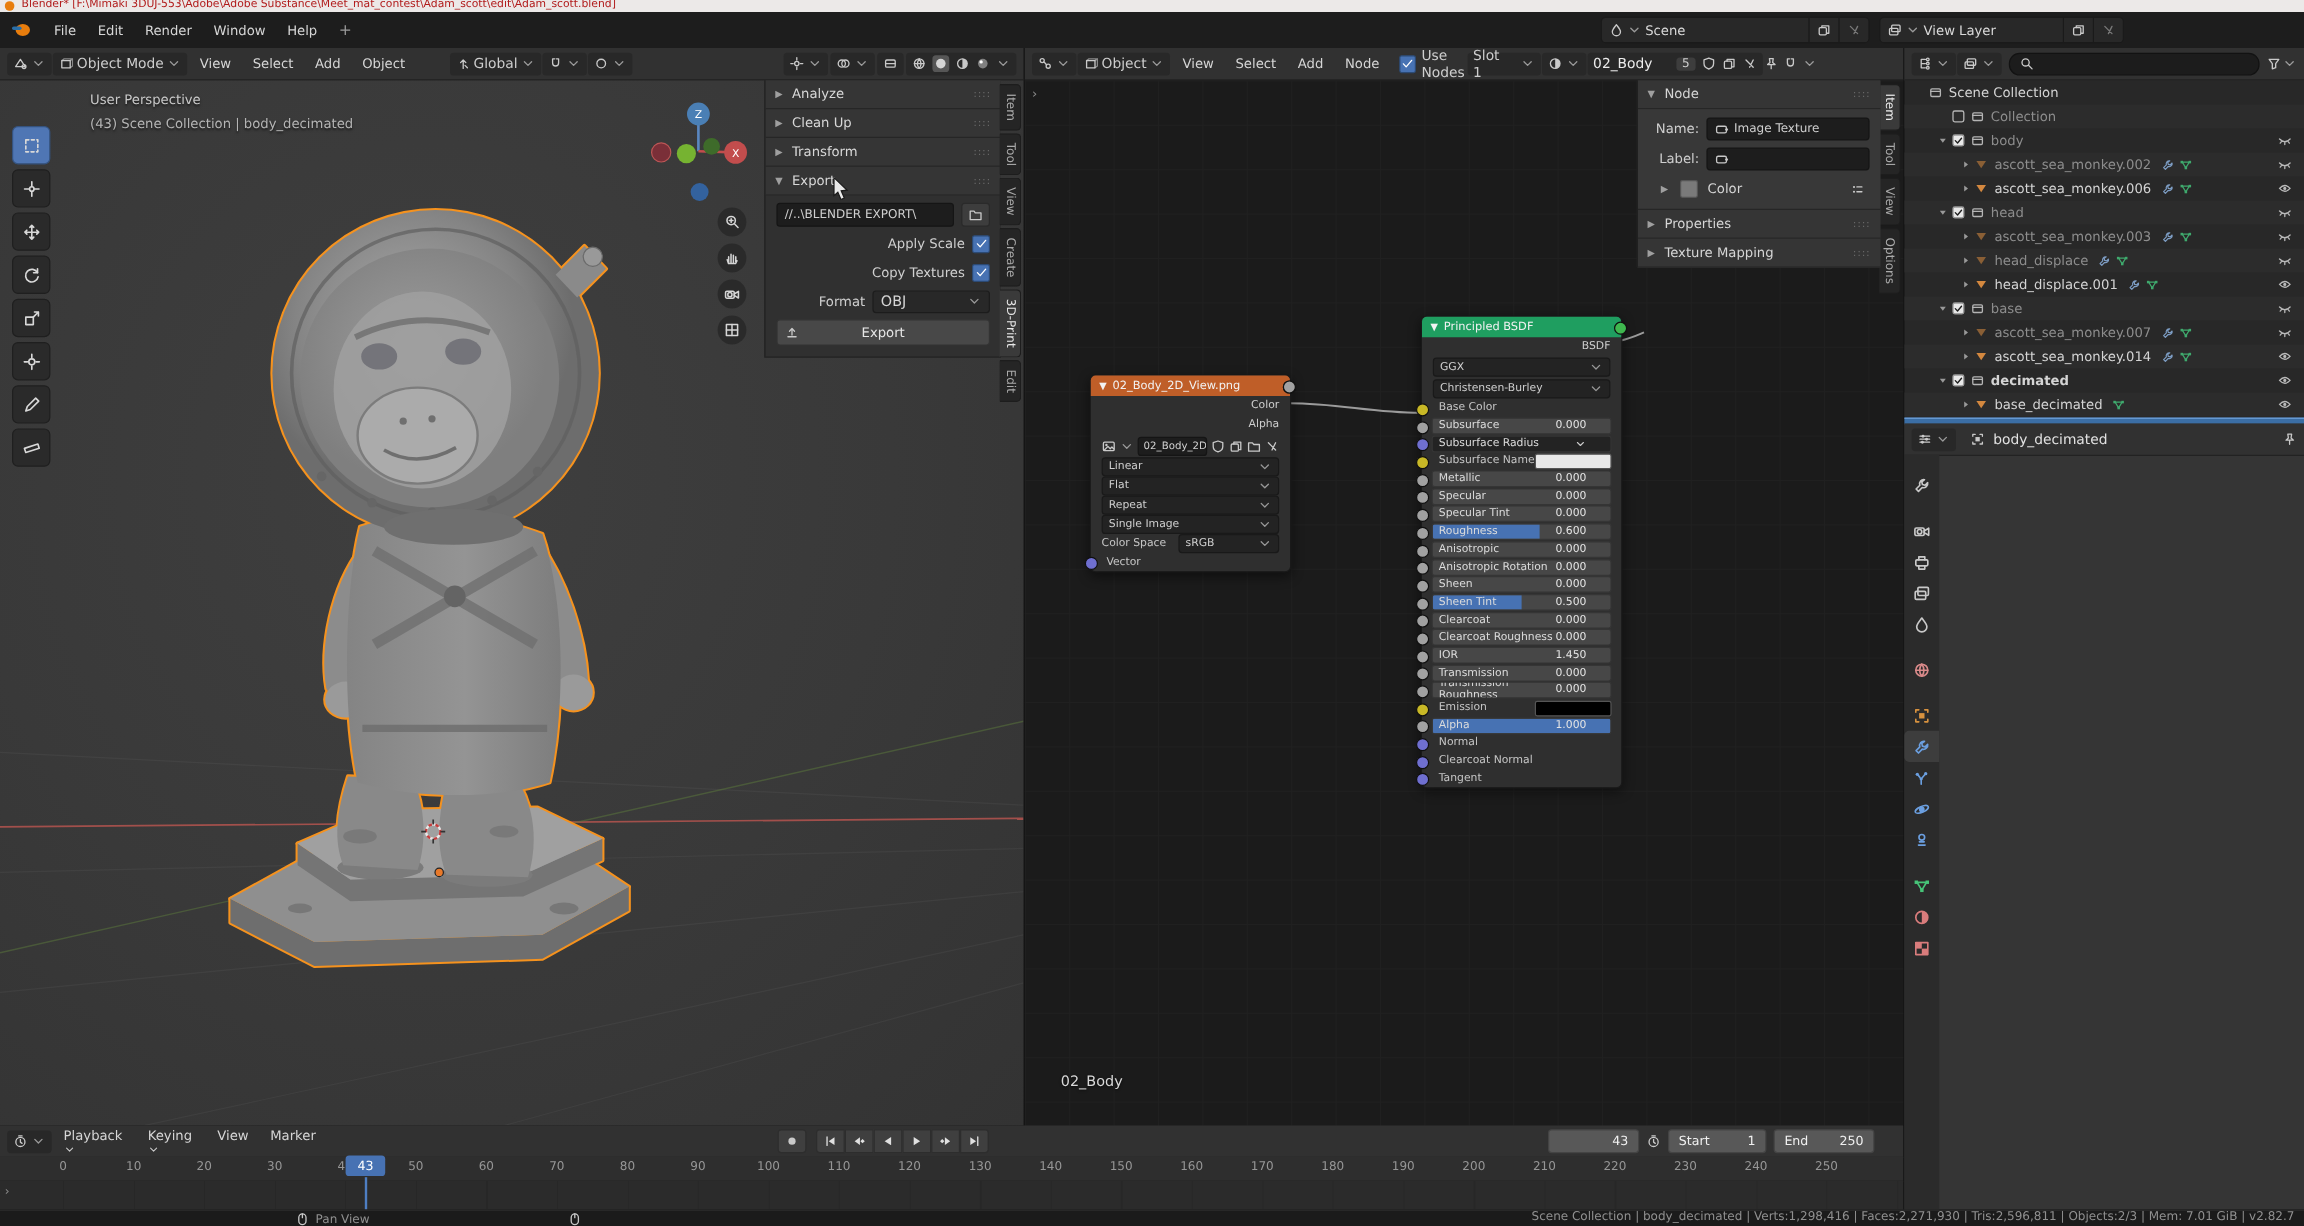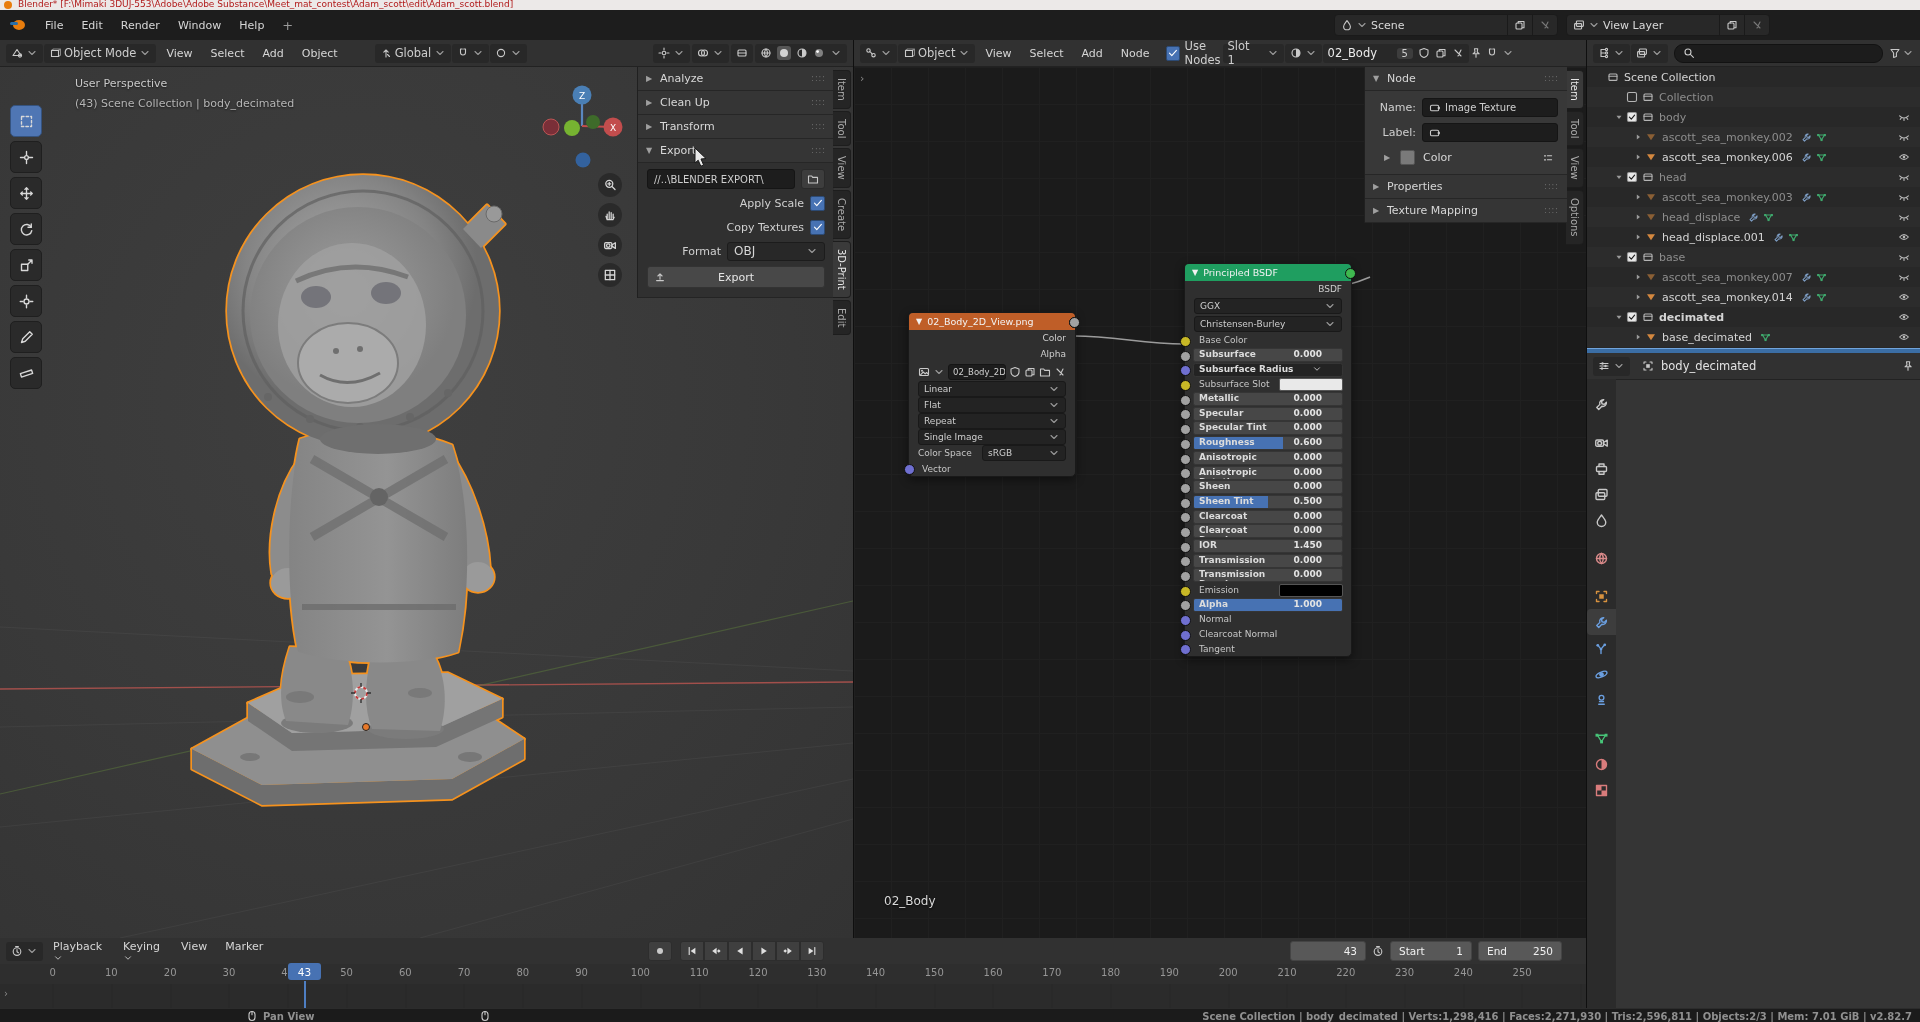--- a/index.html
+++ b/index.html
@@ -70,21 +70,21 @@
   #ne-wires{position:absolute;left:0;top:0;width:732px;height:898px;pointer-events:none;z-index:2;}
   .node{position:absolute;background:#2f2f2f;border:1px solid #191919;border-radius:5px;box-shadow:0 3px 10px rgba(0,0,0,.45);font-size:9px;color:#c6c6c6;z-index:3;}
   .node-hdr{height:17px;border-radius:4px 4px 0 0;display:flex;align-items:center;gap:5px;padding:0 7px;color:#f2f2f2;font-size:9.5px;}
   .n-outrow{height:16px;display:flex;align-items:center;justify-content:flex-end;padding-right:9px;color:#cfcfcf;}
   .n-row{height:16px;display:flex;align-items:center;padding:0 9px;position:relative;}
   .n-dd{background:#232323;border:1px solid #191919;border-radius:3px;height:14px;display:flex;align-items:center;padding:0 5px;color:#cfcfcf;flex:1;}
   .n-dd .chevr{margin-left:auto;opacity:.7;}
   .sock{position:absolute;width:9px;height:9px;border-radius:50%;border:1px solid #101010;z-index:4;}
   .sock.yellow{background:#c8b826;} .sock.grey{background:#a1a1a1;} .sock.vector{background:#6f6fd0;} .sock.shader{background:#3fb84f;}
   .bs-row{height:14.7px;display:flex;align-items:center;padding:0 8px;position:relative;}
-  .widget{flex:1;height:12px;background:#474747;border:1px solid #353535;border-radius:2.5px;position:relative;display:flex;align-items:flex-start;overflow:hidden;font-weight:bold;}
+  .widget{flex:1;height:12px;background:#474747;border:1px solid #353535;border-radius:2.5px;position:relative;display:flex;align-items:center;overflow:hidden;}
   .widget .fill{position:absolute;left:0;top:0;bottom:0;background:#4772b3;}
   .widget .wl{position:relative;z-index:1;margin-left:5px;color:#dcdcdc;}
   .widget .wv{position:relative;z-index:1;margin-left:auto;margin-right:20px;color:#e4e4e4;}
   .swatch{flex:0 0 62px;height:11px;border-radius:2px;border:1px solid #555;margin-left:auto;}
   #ne-breadcrumb{position:absolute;left:30px;top:854px;font-size:12px;color:#d8d8d8;text-shadow:0 1px 2px rgba(0,0,0,.7);z-index:4;}
   
   #ne-sidebar{position:absolute;left:510px;top:27px;width:202px;background:#2f2f2f;border-left:1px solid #202020;z-index:5;font-size:11px;color:#d6d6d6;}
   .sb-content{background:#383838;padding:7px 9px;display:flex;flex-direction:column;gap:6px;border-bottom:1px solid #262626;}
   .sb-row{display:flex;align-items:center;gap:6px;height:19px;}
   .sb-lbl{flex:0 0 42px;text-align:right;color:#cfcfcf;}
@@ -112,21 +112,21 @@
   #tl-ruler{position:absolute;left:0;top:26px;width:1586px;height:20px;background:#2e2e2e;border-bottom:1px solid #222;}
   .tick{position:absolute;top:3px;transform:translateX(-50%);font-size:10px;color:#969696;}
   #tl-chan{position:absolute;left:0;top:46px;width:1586px;height:24px;background:
      repeating-linear-gradient(90deg,#272727 0 1px,transparent 1px 58.78px) 52.6px 0/100% 100%,#2b2b2b;}
   #playhead-line{position:absolute;left:304px;top:43px;width:2px;height:27px;background:#4e7ec2;}
   #playhead-badge{position:absolute;left:288px;top:25px;width:33px;height:17px;background:#4772b3;border-radius:3px;display:flex;align-items:center;justify-content:center;font-size:10.5px;color:#fff;}
   .tbtn{width:22px;height:18px;background:#3f3f3f;border:1px solid #2d2d2d;display:flex;align-items:center;justify-content:center;}
   .tbtn:first-child{border-radius:3px 0 0 3px;} .tbtn:last-child{border-radius:0 3px 3px 0;}
   .numfield{background:#585858;border:1px solid #444;border-radius:3px;height:18px;display:flex;align-items:center;padding:0 8px;font-size:10.5px;color:#f0f0f0;}
   
-  #sb{left:0;top:1008px;width:1920px;height:14px;background:#1b1b1b;border-top:1px solid #2c2c2c;display:flex;align-items:center;font-size:10px;color:#909090;overflow:hidden;font-weight:bold;}
+  #sb{left:0;top:1008px;width:1920px;height:14px;background:#1b1b1b;border-top:1px solid #2c2c2c;display:flex;font-size:10px;color:#909090;overflow:hidden;}
   svg{display:block;}
   .nowrap{white-space:nowrap;}
 </style>
 </head>
 <body>
 
 <div id="titlebar" class="abs">
   <div class="logo"></div>
   <div class="ttl">Blender* [F:\Mimaki 3DUJ-553\Adobe\Adobe Substance\Meet_mat_contest\Adam_scott\edit\Adam_scott.blend]</div>
 </div>
@@ -878,21 +878,21 @@
             <span class="wl">Subsurface Radius</span>
             <span class="wv">
               <svg width="10" height="10" viewBox="0 0 12 12" fill="none" stroke="currentColor" stroke-width="1.1" stroke-linecap="round" stroke-linejoin="round" style="color:#c9c9c9">
                 <path d="M3 4.5l3 3 3-3"></path>
               </svg>
             </span>
           </span>
         </div>
         <div class="bs-row">
           <span class="sock yellow" style="left: -5px; top: 3px;"></span>
-          <span style="margin-left: 6px;">Subsurface Slot</span>
+          <span style="margin-left: 6px;">Subsurface Name</span>
           <span class="swatch" style="background: rgb(233, 233, 233);"></span>
         </div>
         <div class="bs-row">
           <span class="sock grey" style="left: -5px; top: 3px;"></span>
           <span class="widget">
             <span class="wl">Metallic</span>
             <span class="wv">0.000</span>
           </span>
         </div>
         <div class="bs-row">

